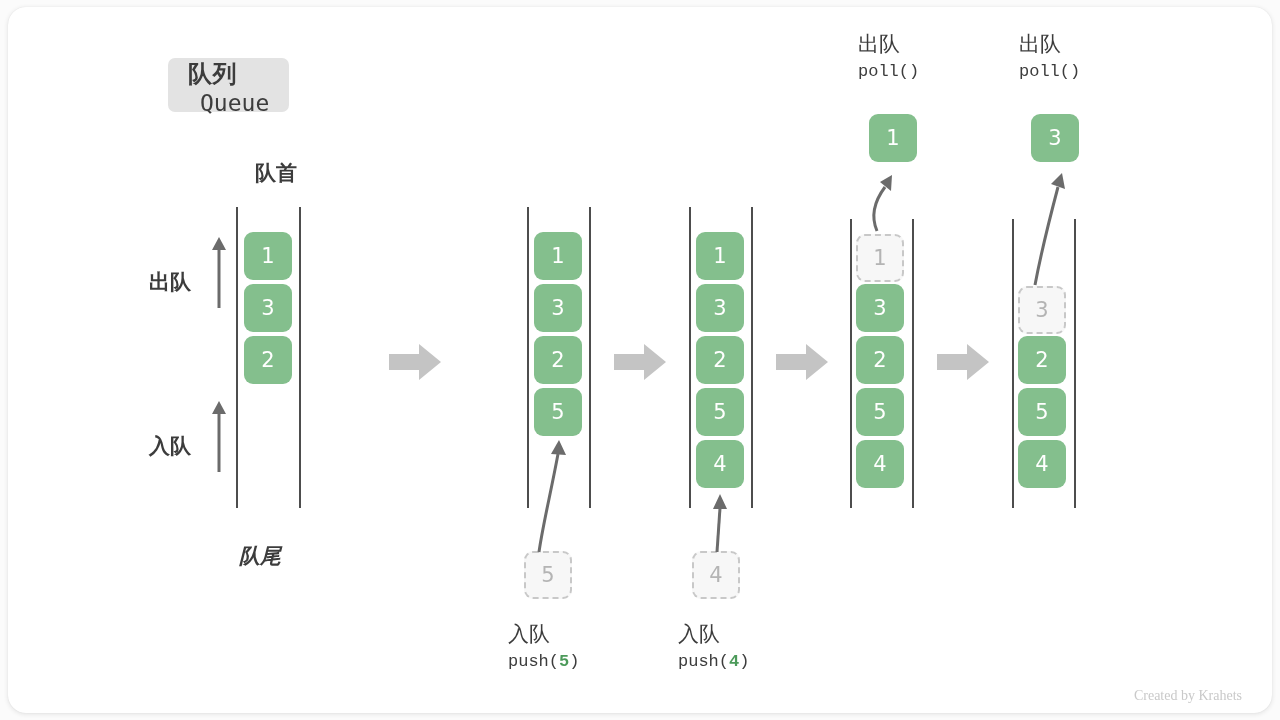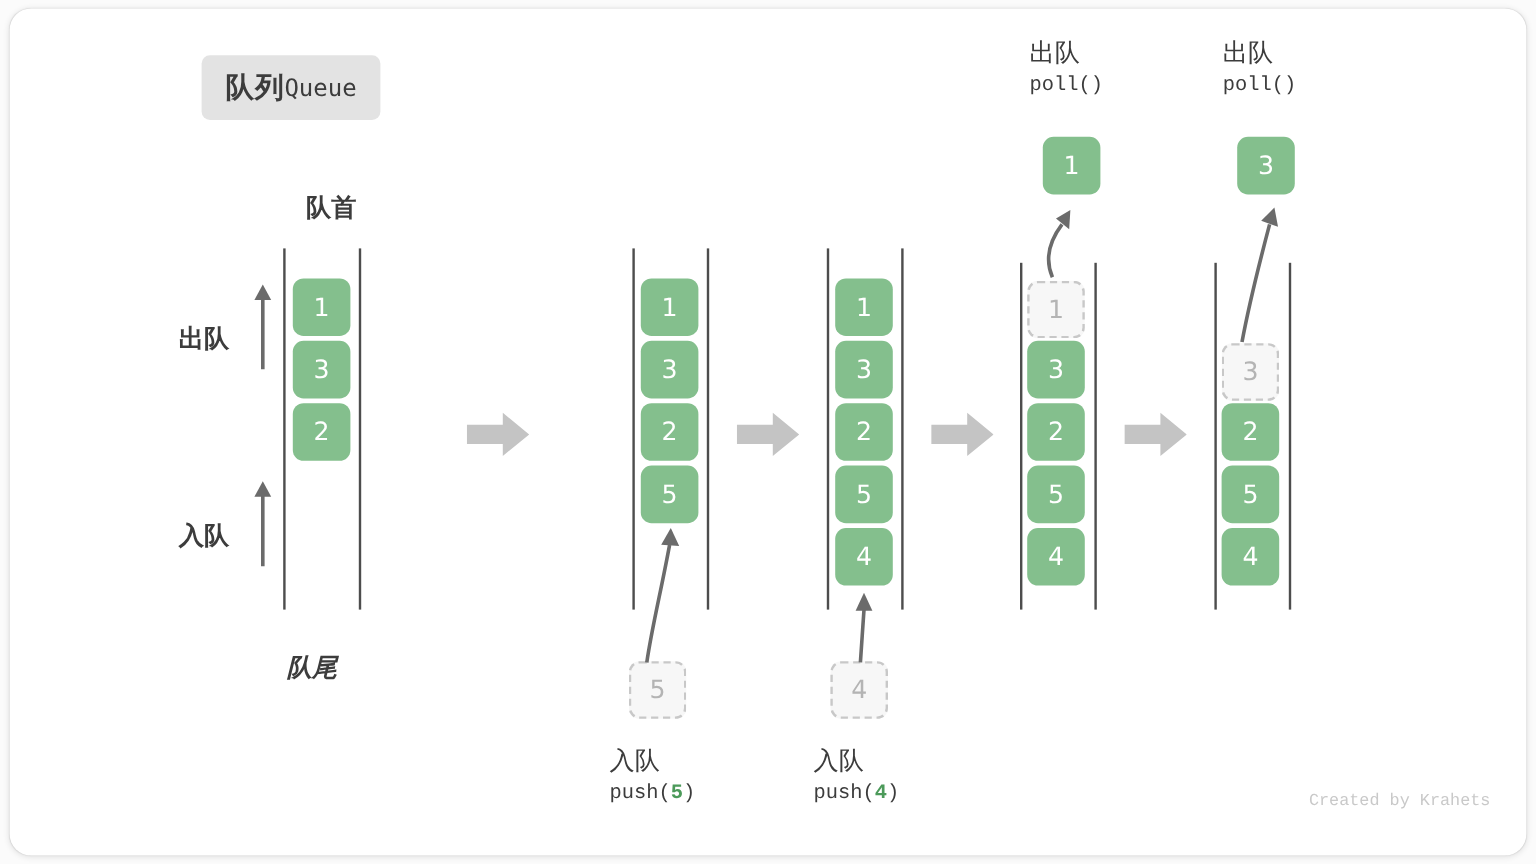--- a/index.html
+++ b/index.html
@@ -26,40 +26,40 @@
     height: 706px;
     background: #ffffff;
     border-radius: 18px;
     box-shadow: 0 1px 5px rgba(0,0,0,0.11), 0 0 1px rgba(0,0,0,0.10);
   }
 
   
   .title-badge {
     position: absolute;
     left: 168px;
-    top: 46px;
+    top: 58px;
     height: 54px;
     padding: 0 20px;
     display: flex;
-    align-items: center;
     background: #e3e3e3;
     border-radius: 7px;
     white-space: nowrap;
+    flex-direction: column;
   }
   .title-cn {
     font-size: 24px;
     font-weight: bold;
     color: #3c3c3c;
     letter-spacing: 0.5px;
   }
   .title-en {
     font-family: "DejaVu Sans Mono", "Liberation Mono", monospace;
-    font-size: 20px;
-    color: #3c3c3c;
-    margin-left: 0;
+    font-size: 23px;
+    color: #3c3c3c;
+    margin-left: 12px;
   }
 
   
   .cn-bold {
     position: absolute;
     font-size: 21px;
     font-weight: bold;
     color: #3c3c3c;
     white-space: nowrap;
   }
@@ -116,22 +116,22 @@
     font-family: Liberation Mono, monospace;
     font-size: 17px;
     color: #3c3c3c;
   }
   .oplabel .l2 .num { color: #4c9a5a; font-weight: bold; }
 
   
   .credit {
     position: absolute;
     right: 38px;
-    bottom: 44px;
-    font-family: Liberation Mono, monospace;
+    bottom: 16px;
+    font-family: Liberation Serif, serif;
     font-size: 14px;
     color: #c9c9c9;
     white-space: nowrap;
   }
 </style>
 </head>
 <body>
 
 <div id="canvas">
   <div class="card"></div>

